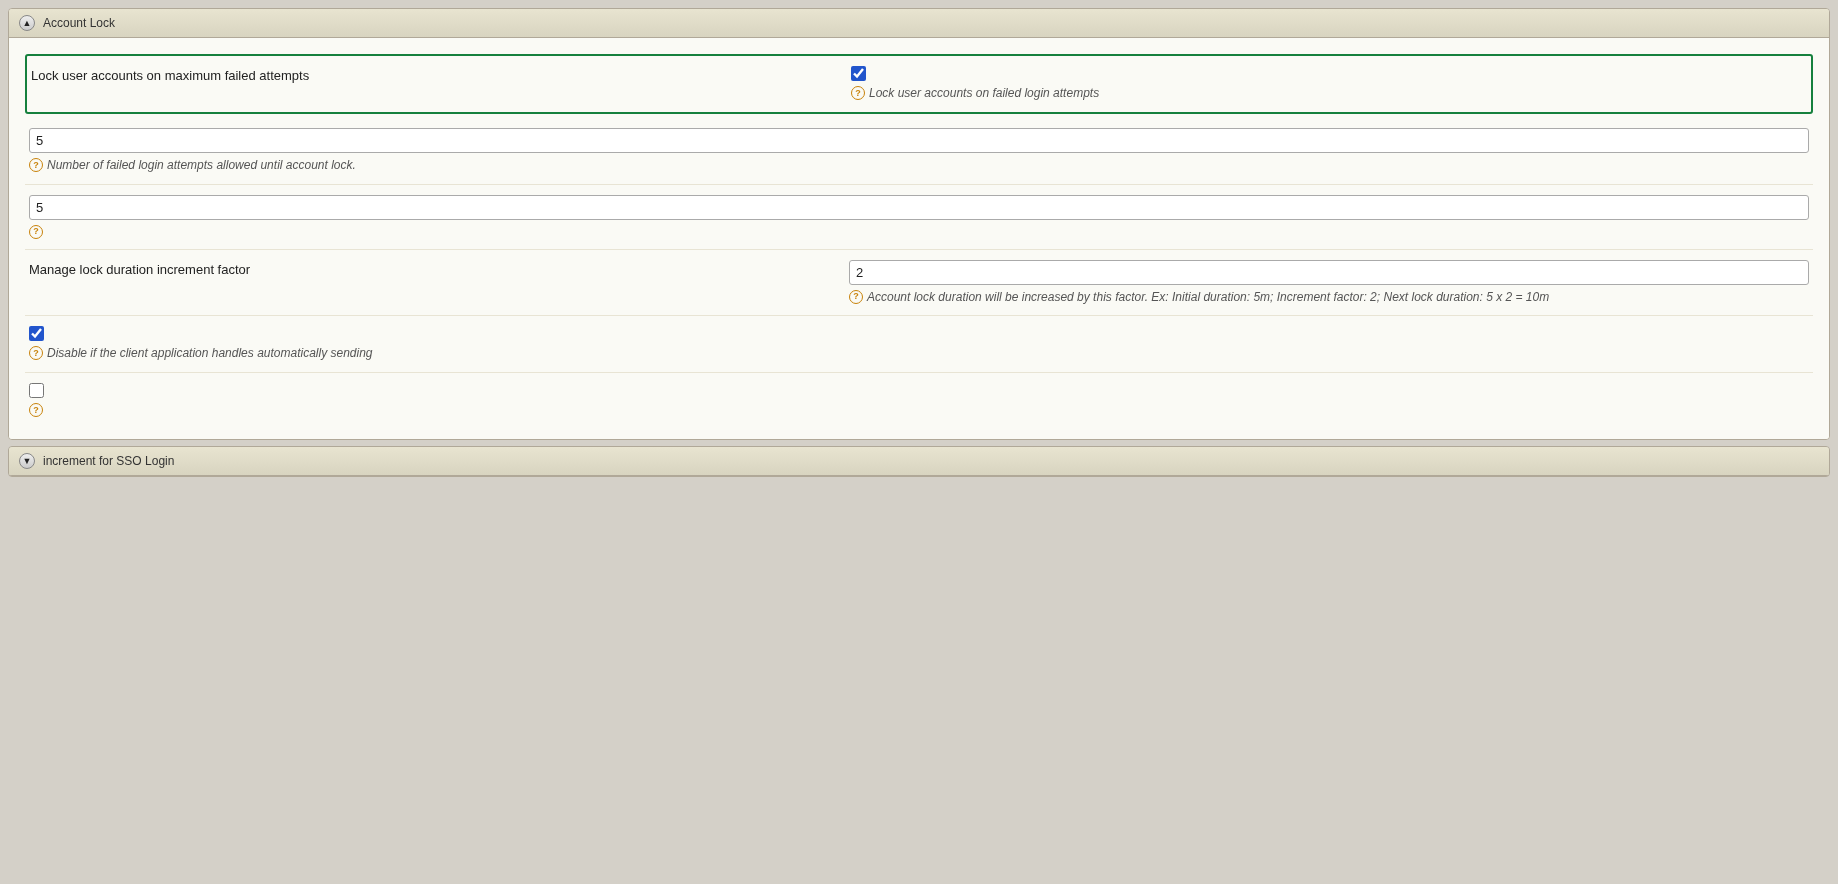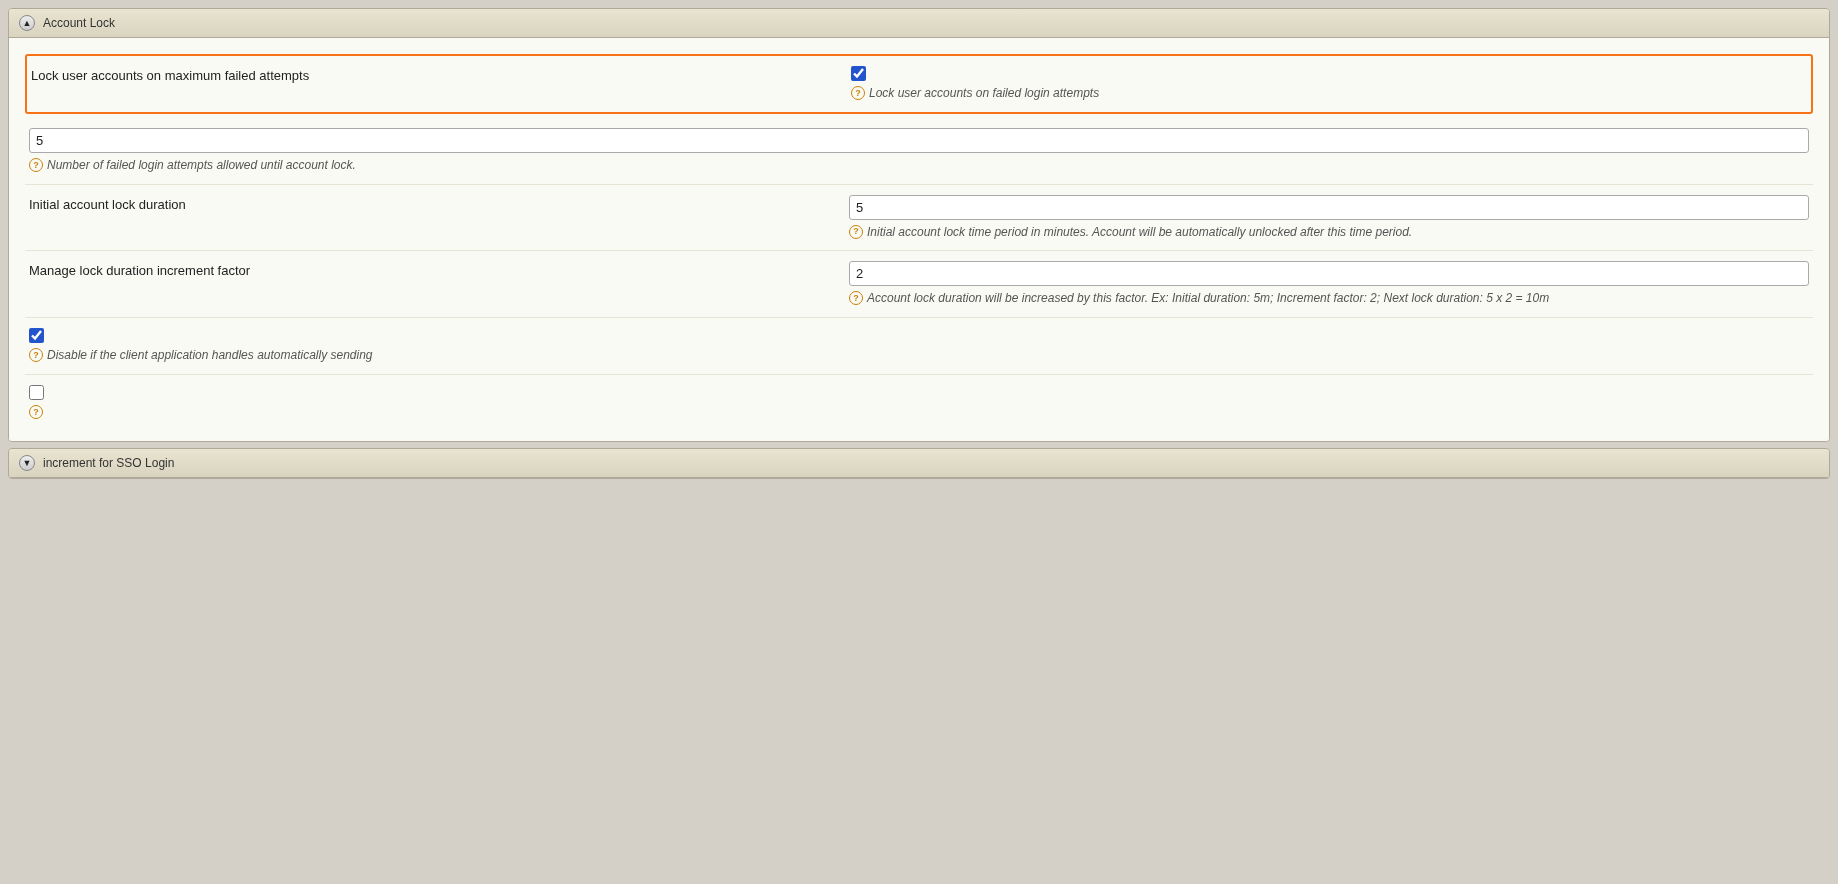--- a/index.html
+++ b/index.html
@@ -58,21 +58,21 @@
       align-items: flex-start;
       padding: 10px 4px;
       border-bottom: 1px solid #e8e4d4;
     }
 
     .settings-row:last-child {
       border-bottom: none;
     }
 
     .settings-row.highlighted {
-      border: 2px solid #f97316;
+      border: 2px solid #15803d;
       border-radius: 3px;
       padding: 10px 4px;
       margin: 4px 0;
     }
 
     .row-label {
       flex: 0 0 820px;
       padding-top: 2px;
       font-size: 13px;
       color: #222;
@@ -167,26 +167,24 @@
       <div class="row-control">
         <input type="text" class="text-input" value="5" style="">
         <div class="help-text">
           <span class="help-icon">?</span>
           <span>Number of failed login attempts allowed until account lock.</span>
         </div>
       </div>
     </div>
 
     <div class="settings-row">
-      <div class="row-label">Initial account lock duration</div>
       <div class="row-control">
         <input type="text" class="text-input" value="5" style="">
         <div class="help-text">
           <span class="help-icon">?</span>
-          <span>Initial account lock time period in minutes. Account will be automatically unlocked after this time period.</span>
         </div>
       </div>
     </div>
 
     <div class="settings-row">
       <div class="row-label">Manage lock duration increment factor</div>
       <div class="row-control">
         <input type="text" class="text-input" value="2" style="">
         <div class="help-text">
           <span class="help-icon">?</span>

